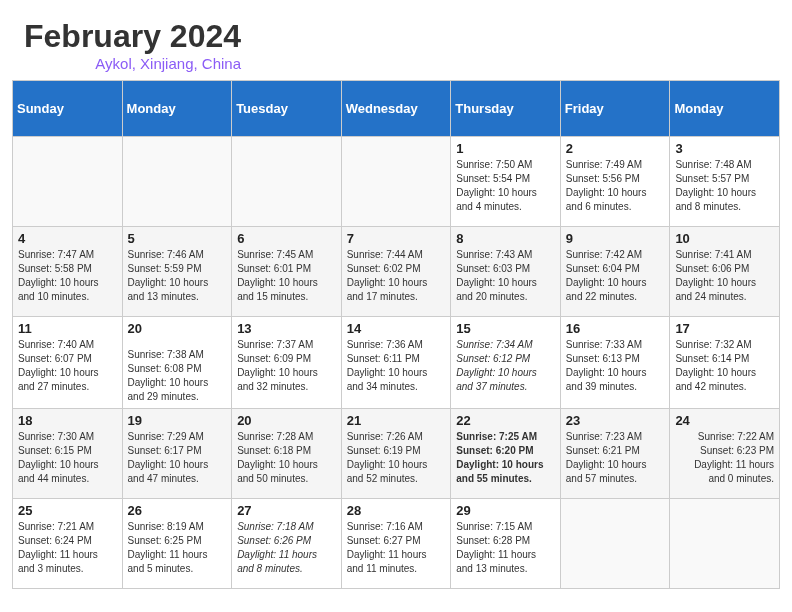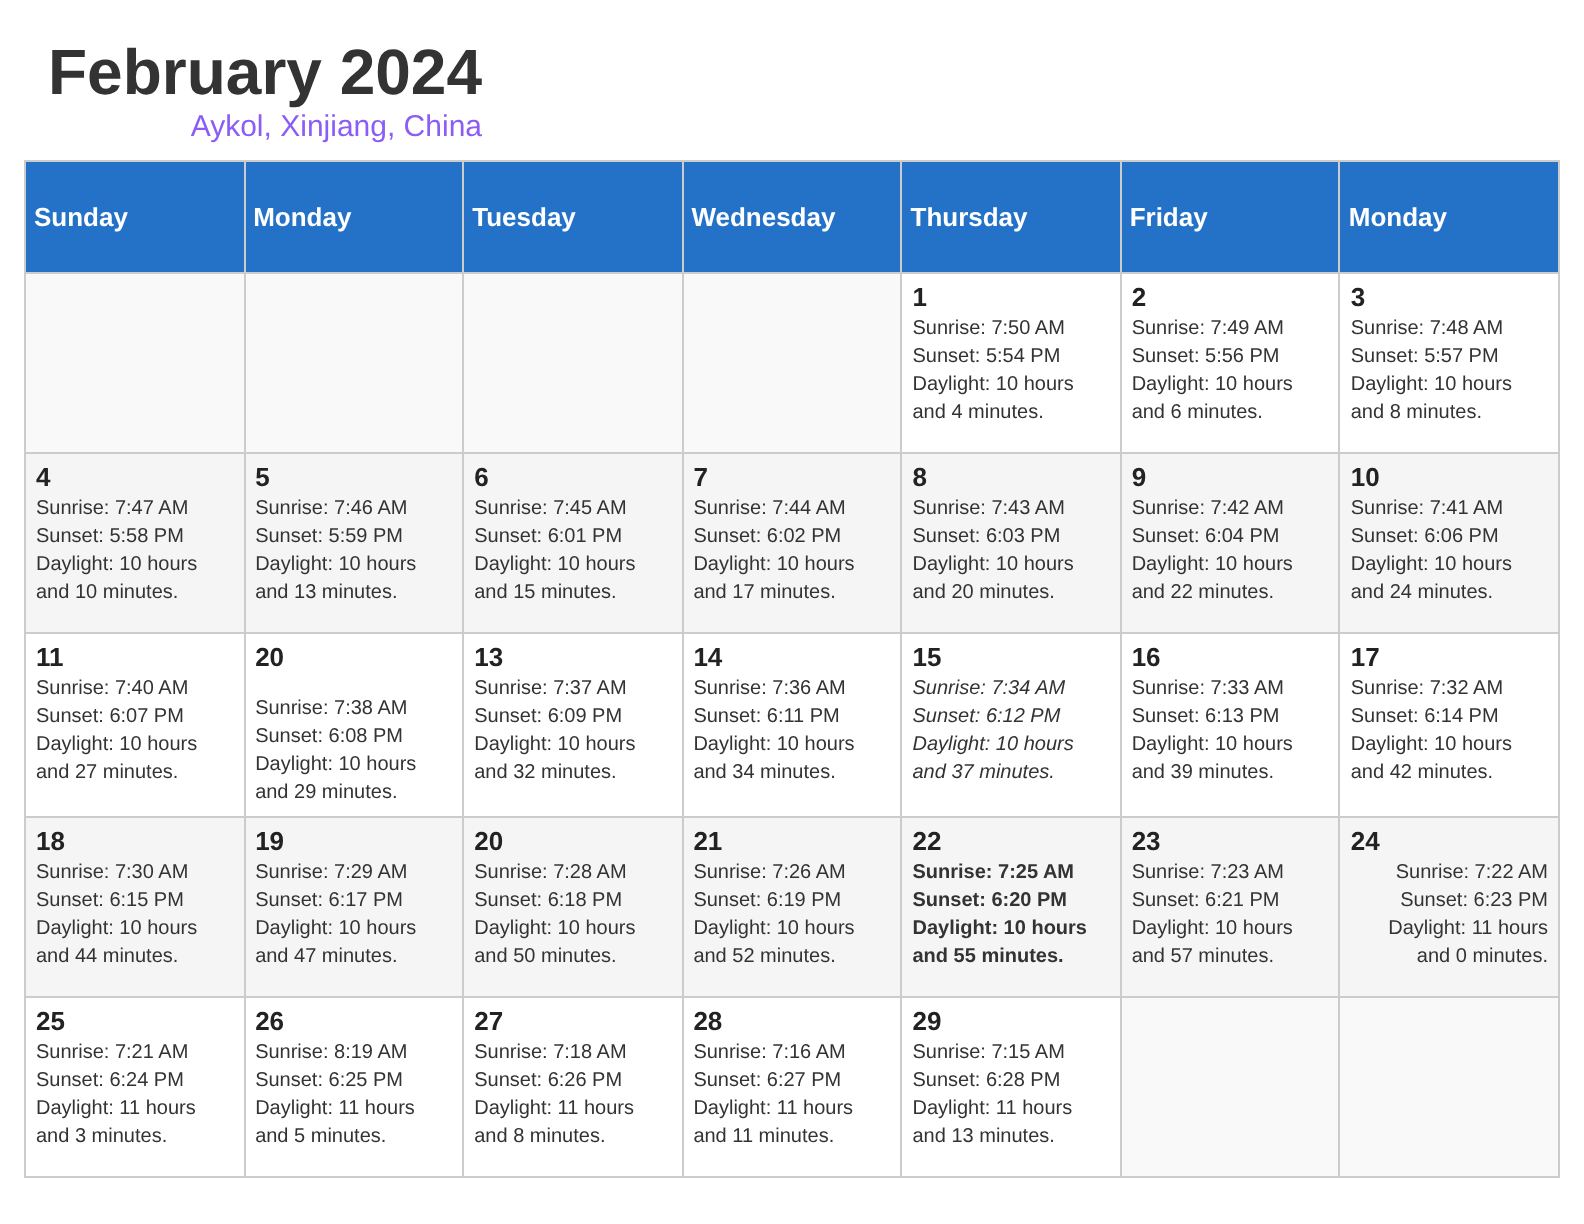--- a/index.html
+++ b/index.html
@@ -304,21 +304,21 @@
         </td>
         <td>
           <div class="day-number">26</div>
           <div class="day-info" style="white-space: pre-line;">Sunrise: 8:19 AM
 Sunset: 6:25 PM
 Daylight: 11 hours
 and 5 minutes.</div>
         </td>
         <td>
           <div class="day-number">27</div>
-          <div class="day-info" style="white-space: pre-line;">Sunrise: 7:18 AM
+          <div class="day-info" style="white-space: pre-line; font-style: italic;">Sunrise: 7:18 AM
 Sunset: 6:26 PM
 Daylight: 11 hours
 and 8 minutes.</div>
         </td>
         <td>
           <div class="day-number">28</div>
           <div class="day-info" style="white-space: pre-line;">Sunrise: 7:16 AM
 Sunset: 6:27 PM
 Daylight: 11 hours
 and 11 minutes.</div>

